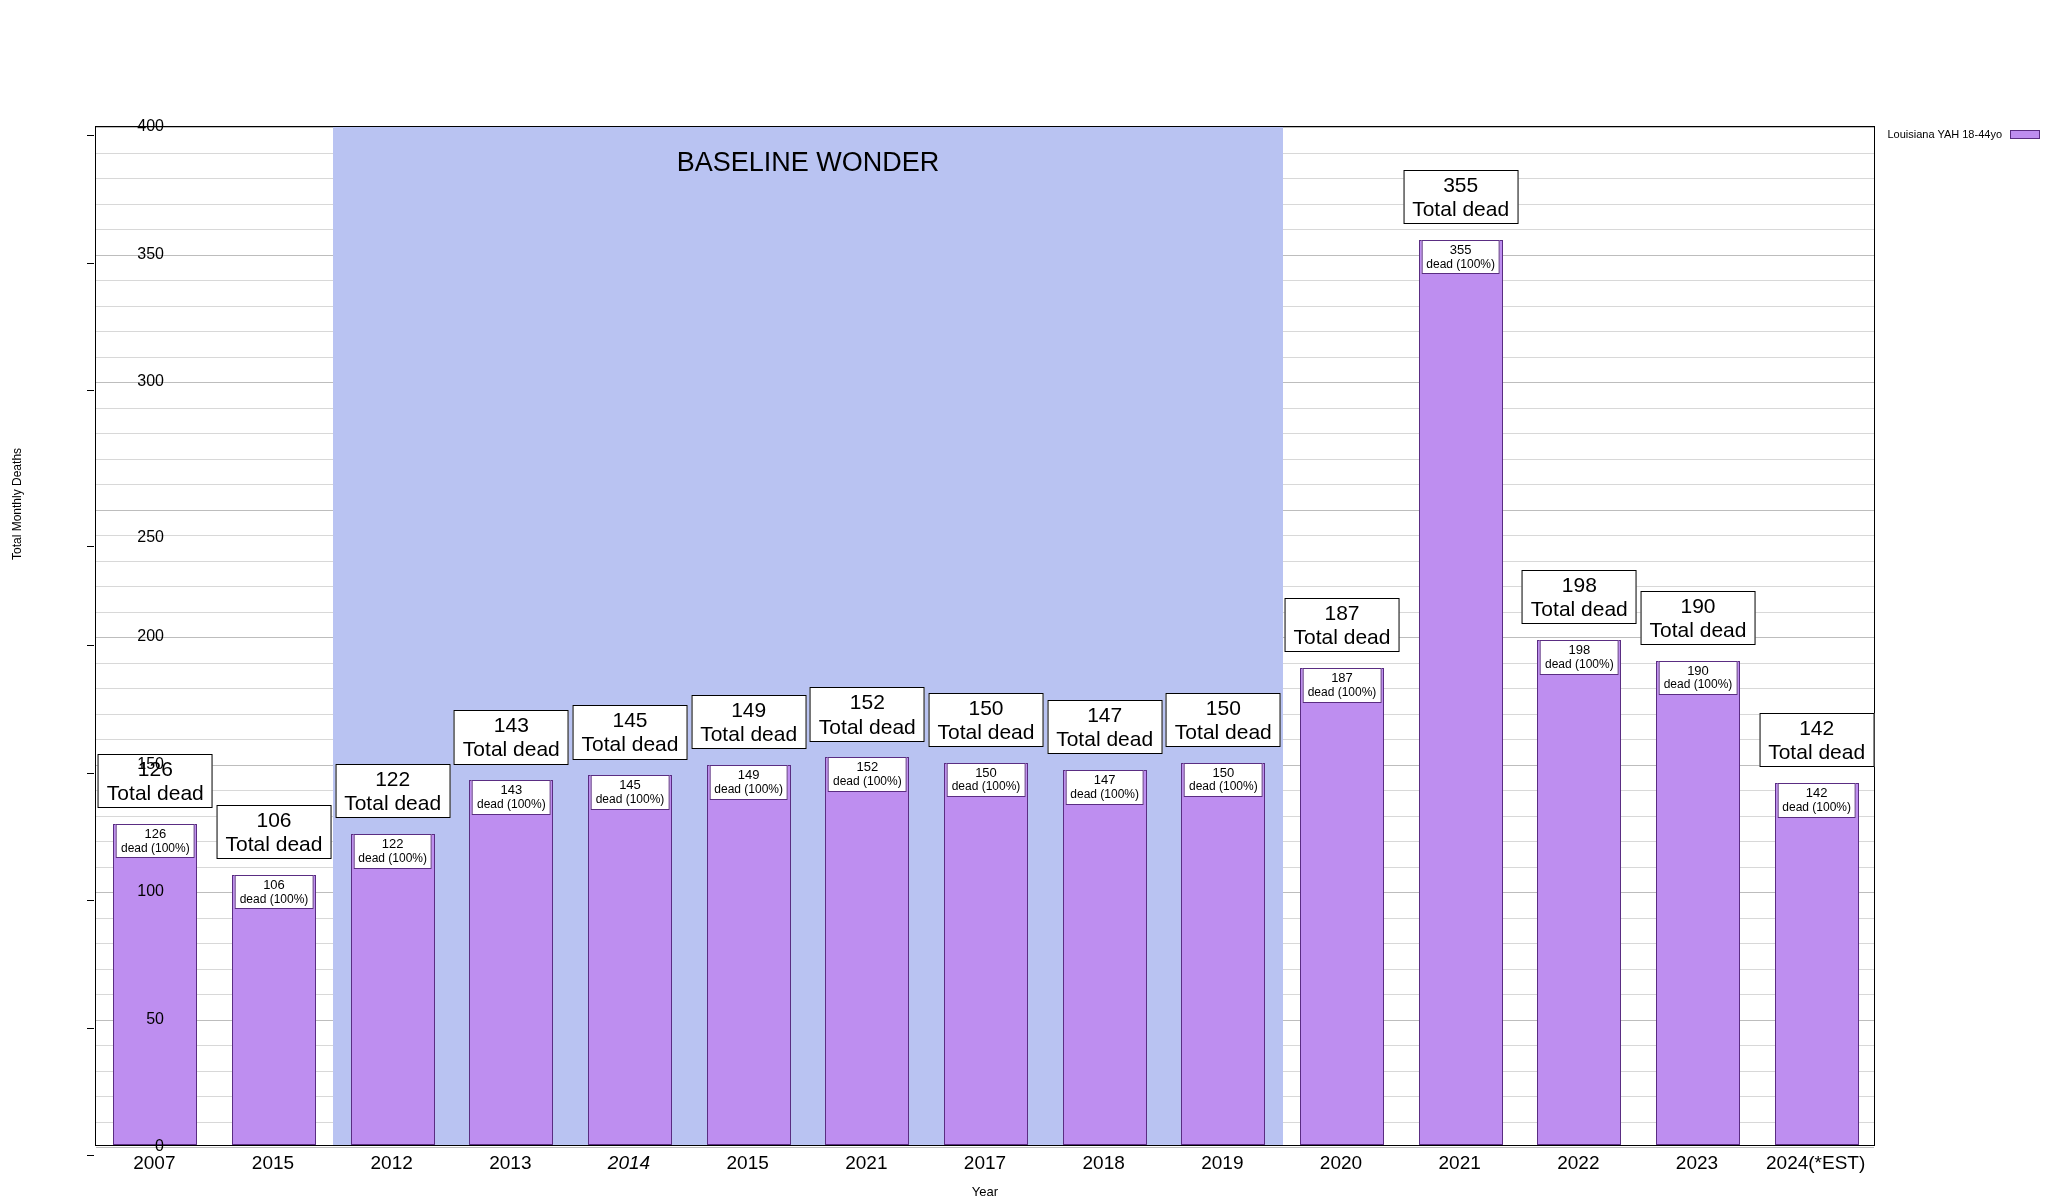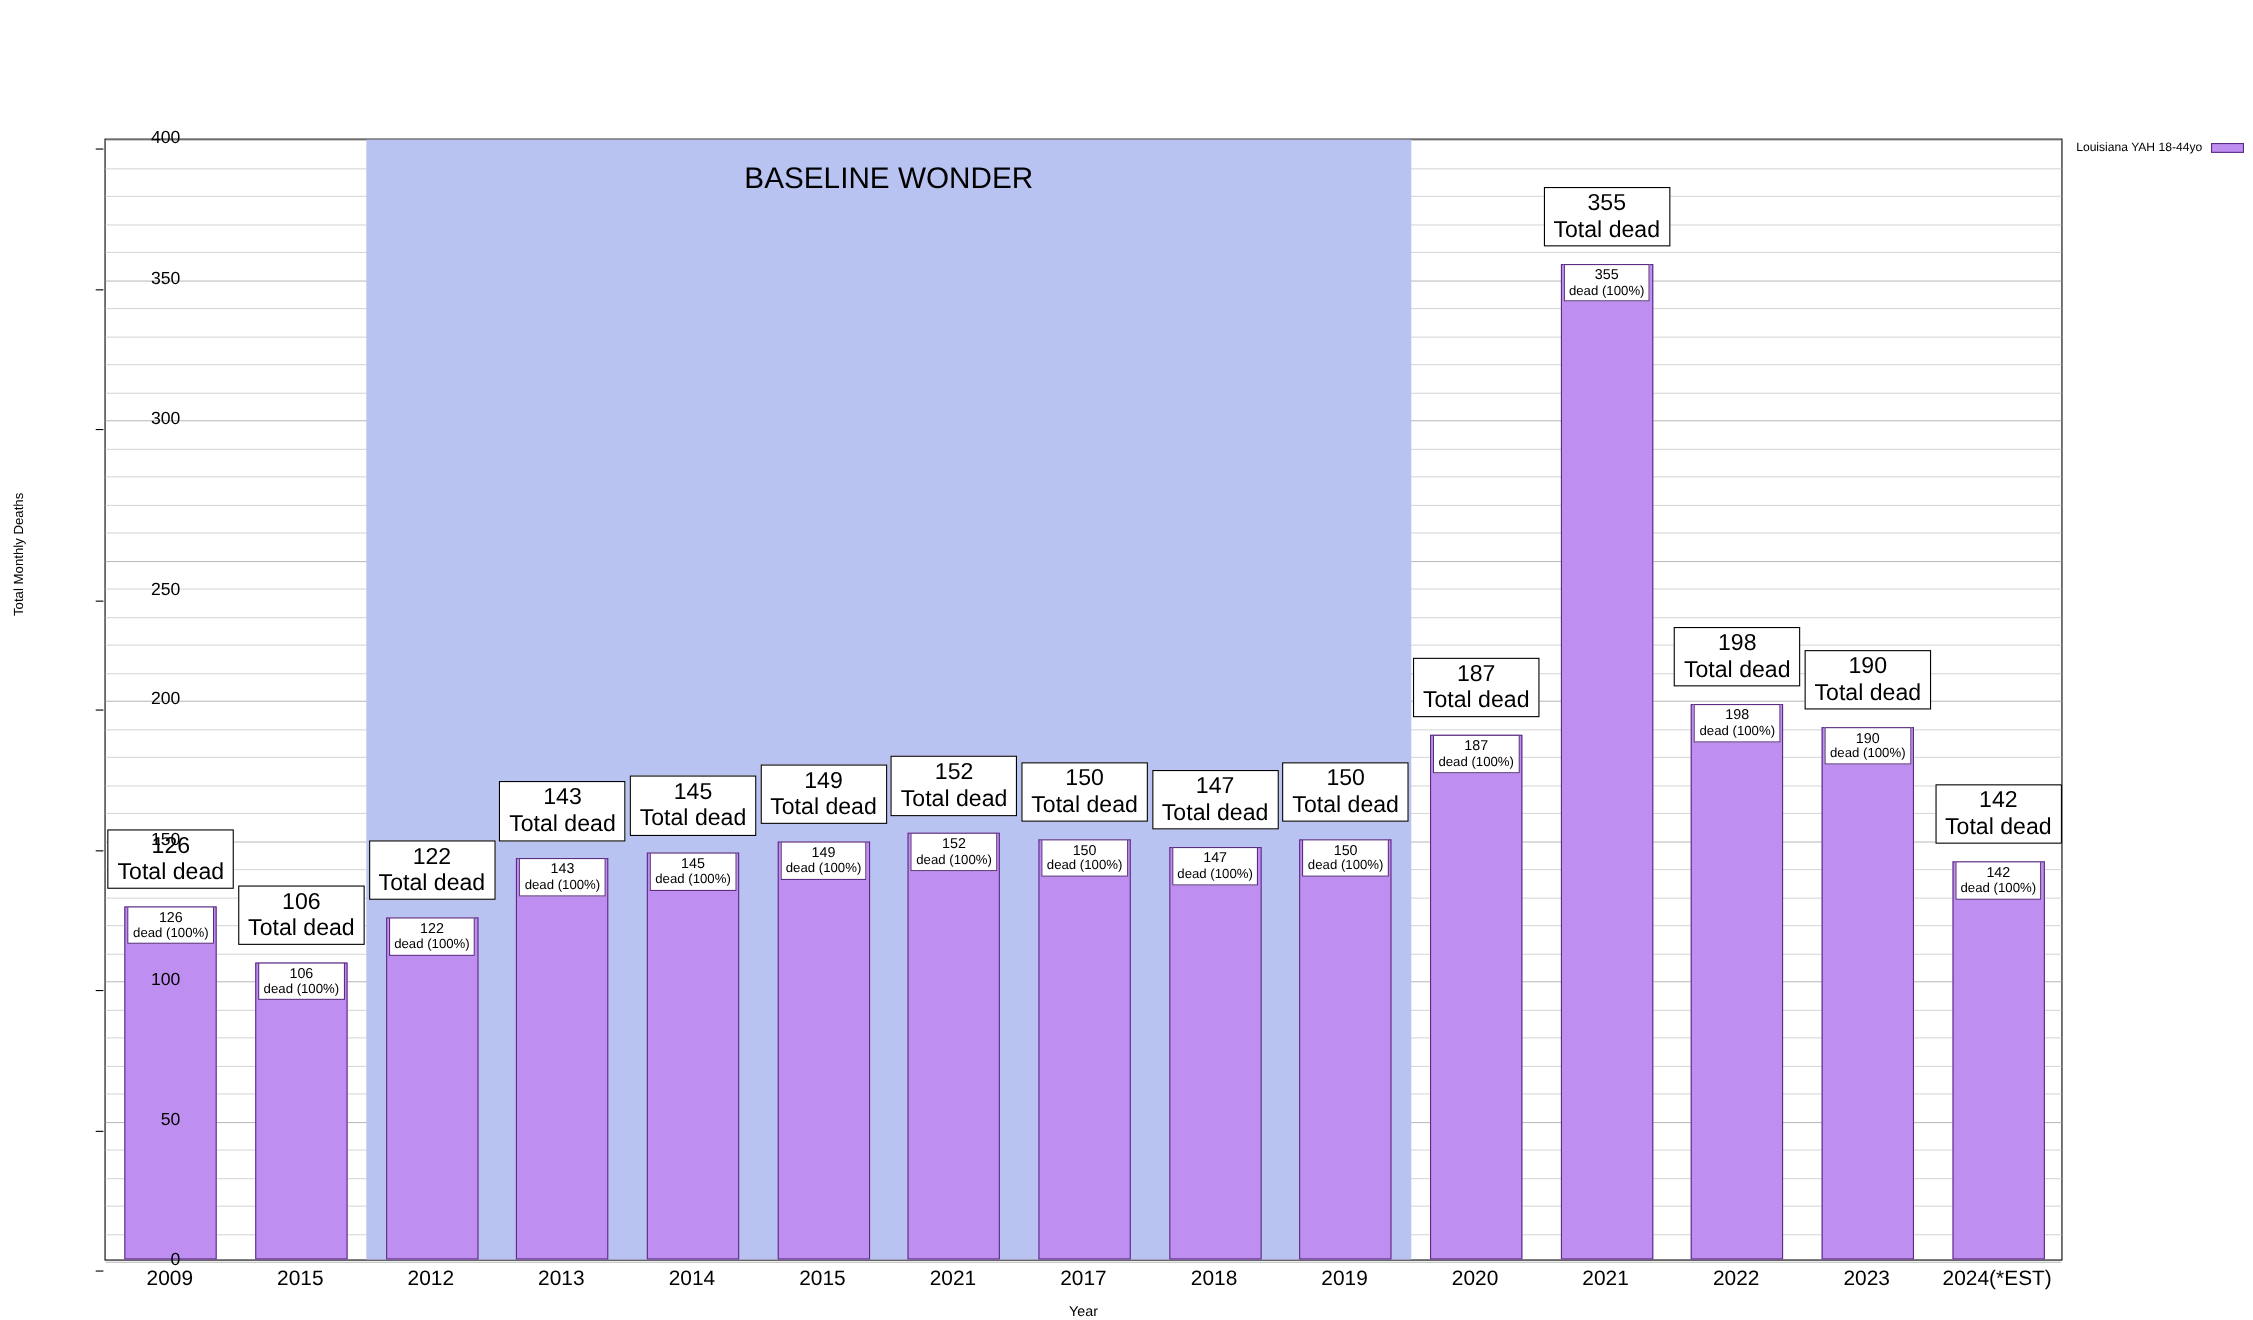--- a/index.html
+++ b/index.html
@@ -360,25 +360,25 @@
       <div class="y-tick" style="top: 1018.5px;">50<div class="y-tick-mark"></div></div>
       <div class="y-tick" style="top: 891px;">100<div class="y-tick-mark"></div></div>
       <div class="y-tick" style="top: 763.5px;">150<div class="y-tick-mark"></div></div>
       <div class="y-tick" style="top: 636px;">200<div class="y-tick-mark"></div></div>
       <div class="y-tick" style="top: 508.5px; margin-top: 28px;">250<div class="y-tick-mark"></div></div>
       <div class="y-tick" style="top: 381px;">300<div class="y-tick-mark"></div></div>
       <div class="y-tick" style="top: 253.5px;">350<div class="y-tick-mark"></div></div>
       <div class="y-tick" style="top: 126px;">400<div class="y-tick-mark"></div></div>
     </div>
   <div id="xticks">
-      <div class="x-tick" style="left: 154.333px;">2009</div>
+      <div class="x-tick" style="left: 154.333px;">2007</div>
       <div class="x-tick" style="left: 273px;">2015</div>
       <div class="x-tick" style="left: 391.667px;">2012</div>
       <div class="x-tick" style="left: 510.333px;">2013</div>
-      <div class="x-tick" style="left: 629px;">2014</div>
+      <div class="x-tick" style="left: 629px; font-style: italic;">2014</div>
       <div class="x-tick" style="left: 747.667px;">2015</div>
       <div class="x-tick" style="left: 866.333px;">2021</div>
       <div class="x-tick" style="left: 985px;">2017</div>
       <div class="x-tick" style="left: 1103.67px;">2018</div>
       <div class="x-tick" style="left: 1222.33px;">2019</div>
       <div class="x-tick" style="left: 1341px;">2020</div>
       <div class="x-tick" style="left: 1459.67px;">2021</div>
       <div class="x-tick" style="left: 1578.33px;">2022</div>
       <div class="x-tick" style="left: 1697px;">2023</div>
       <div class="x-tick" style="left: 1815.67px;">2024(*EST)</div>

